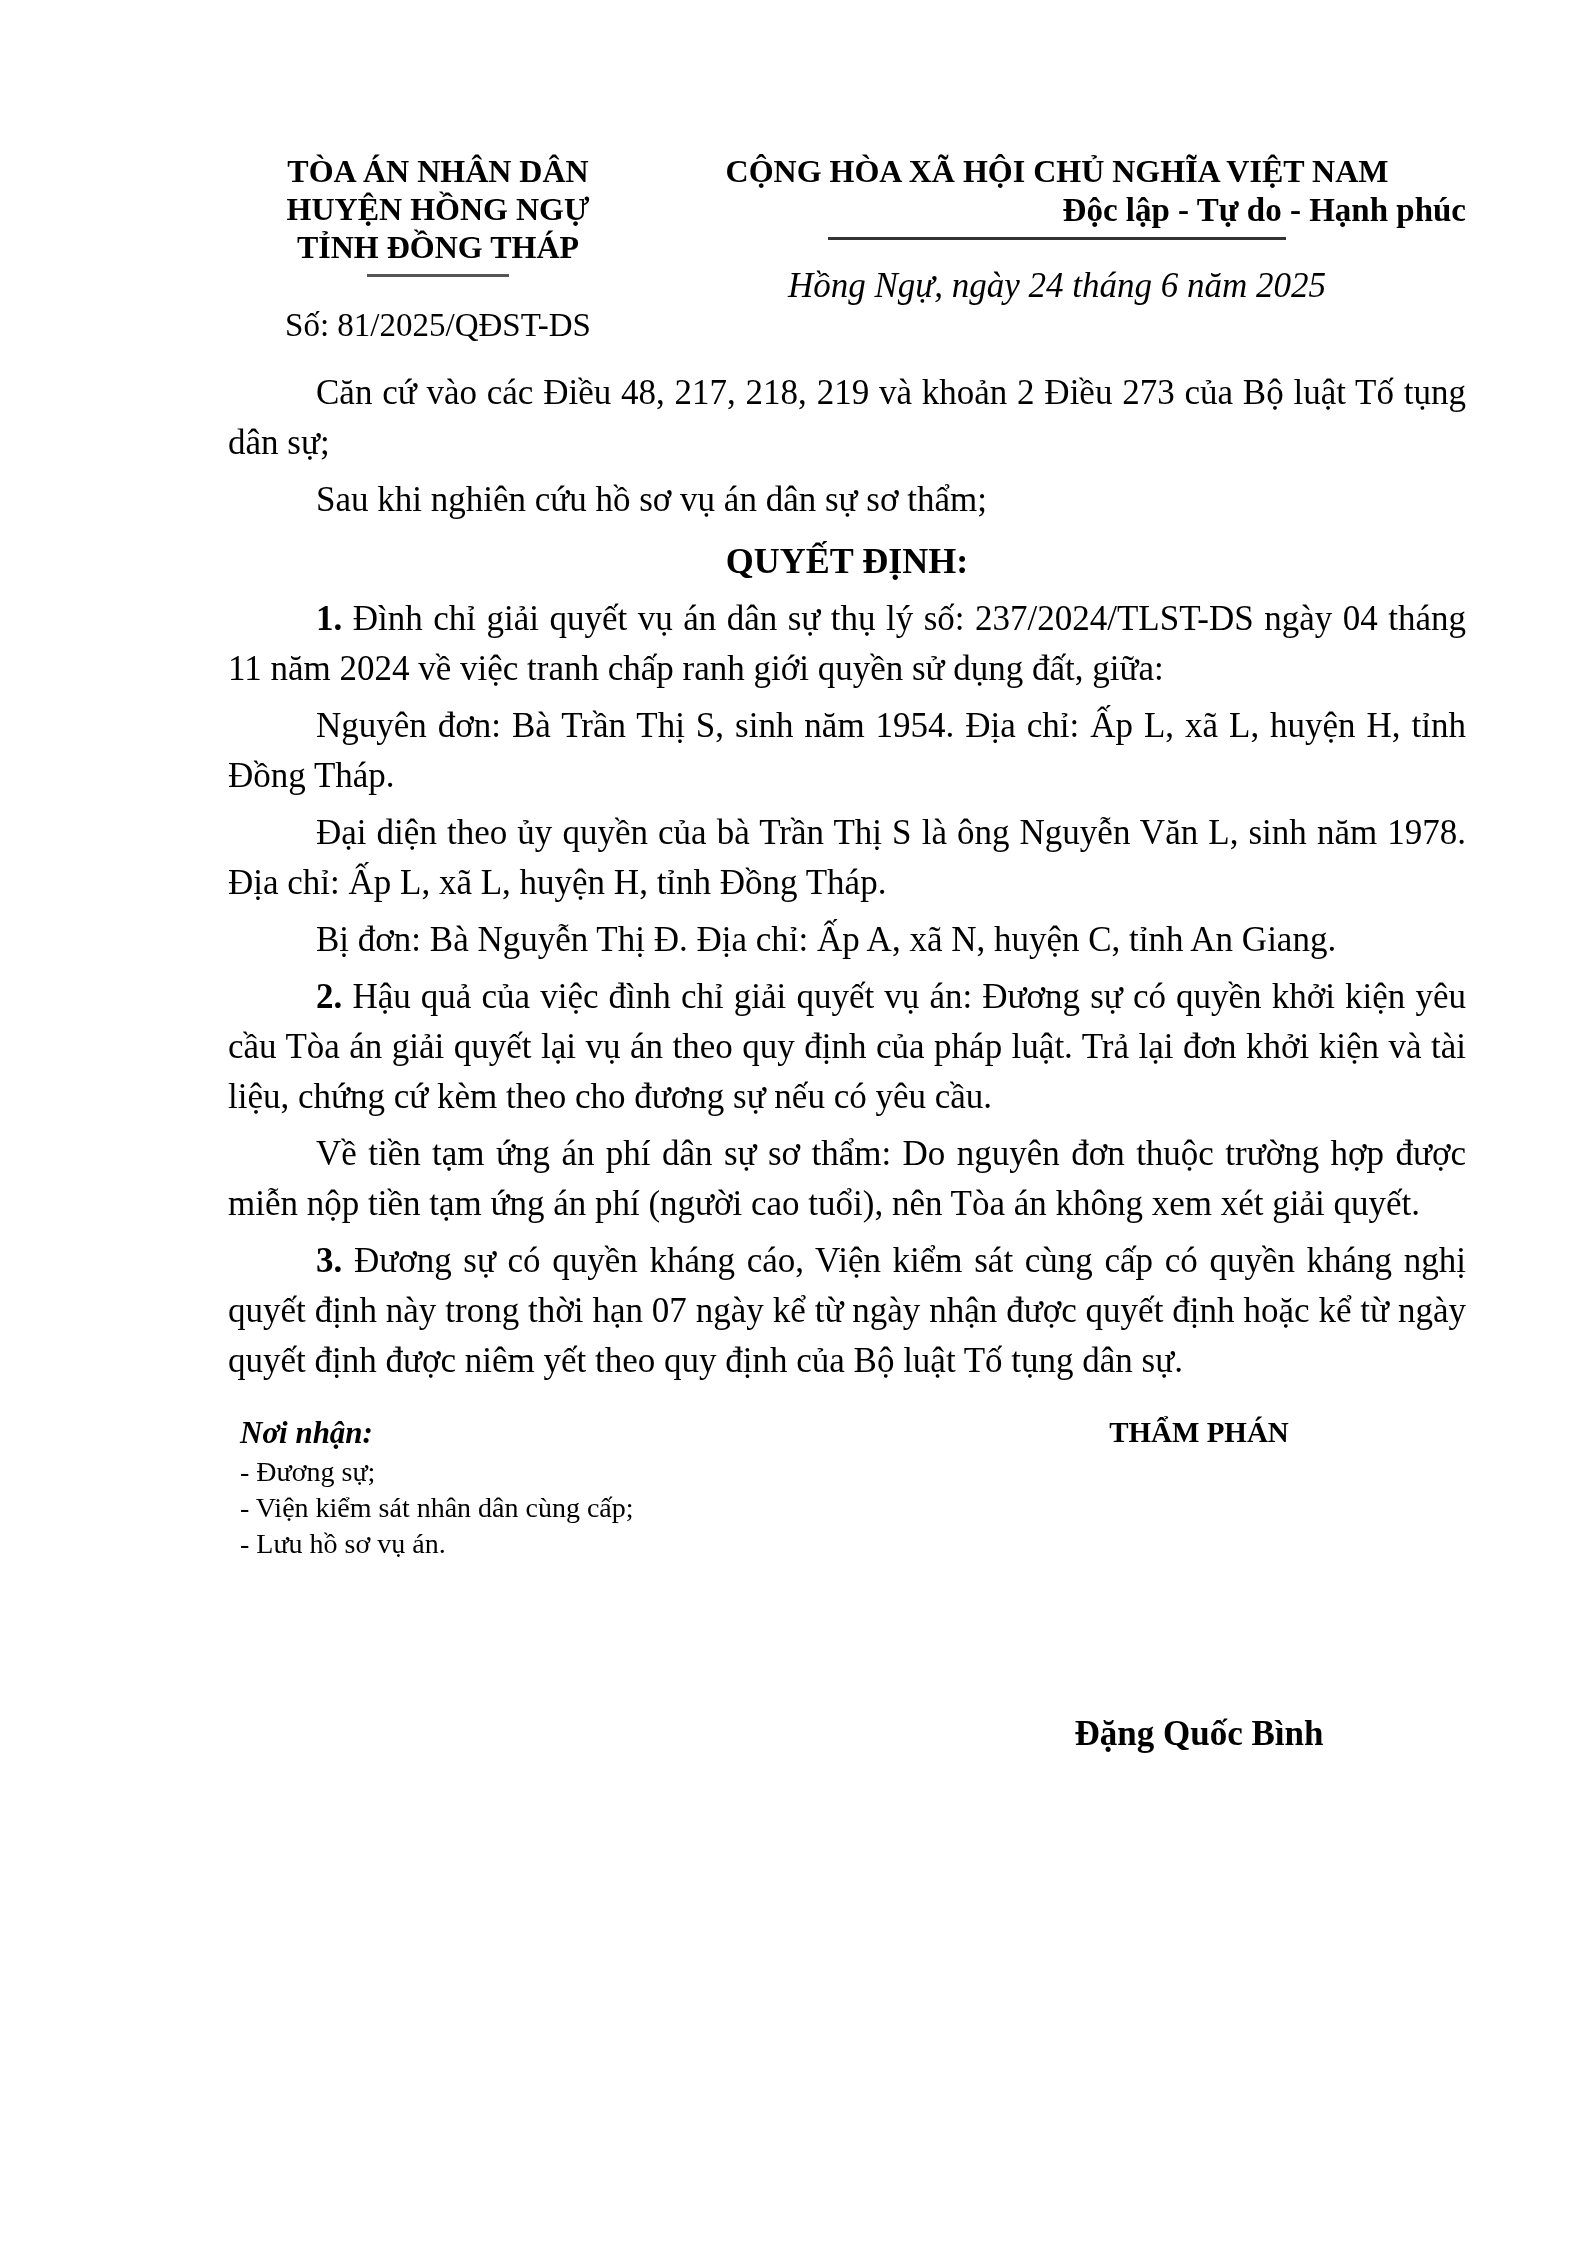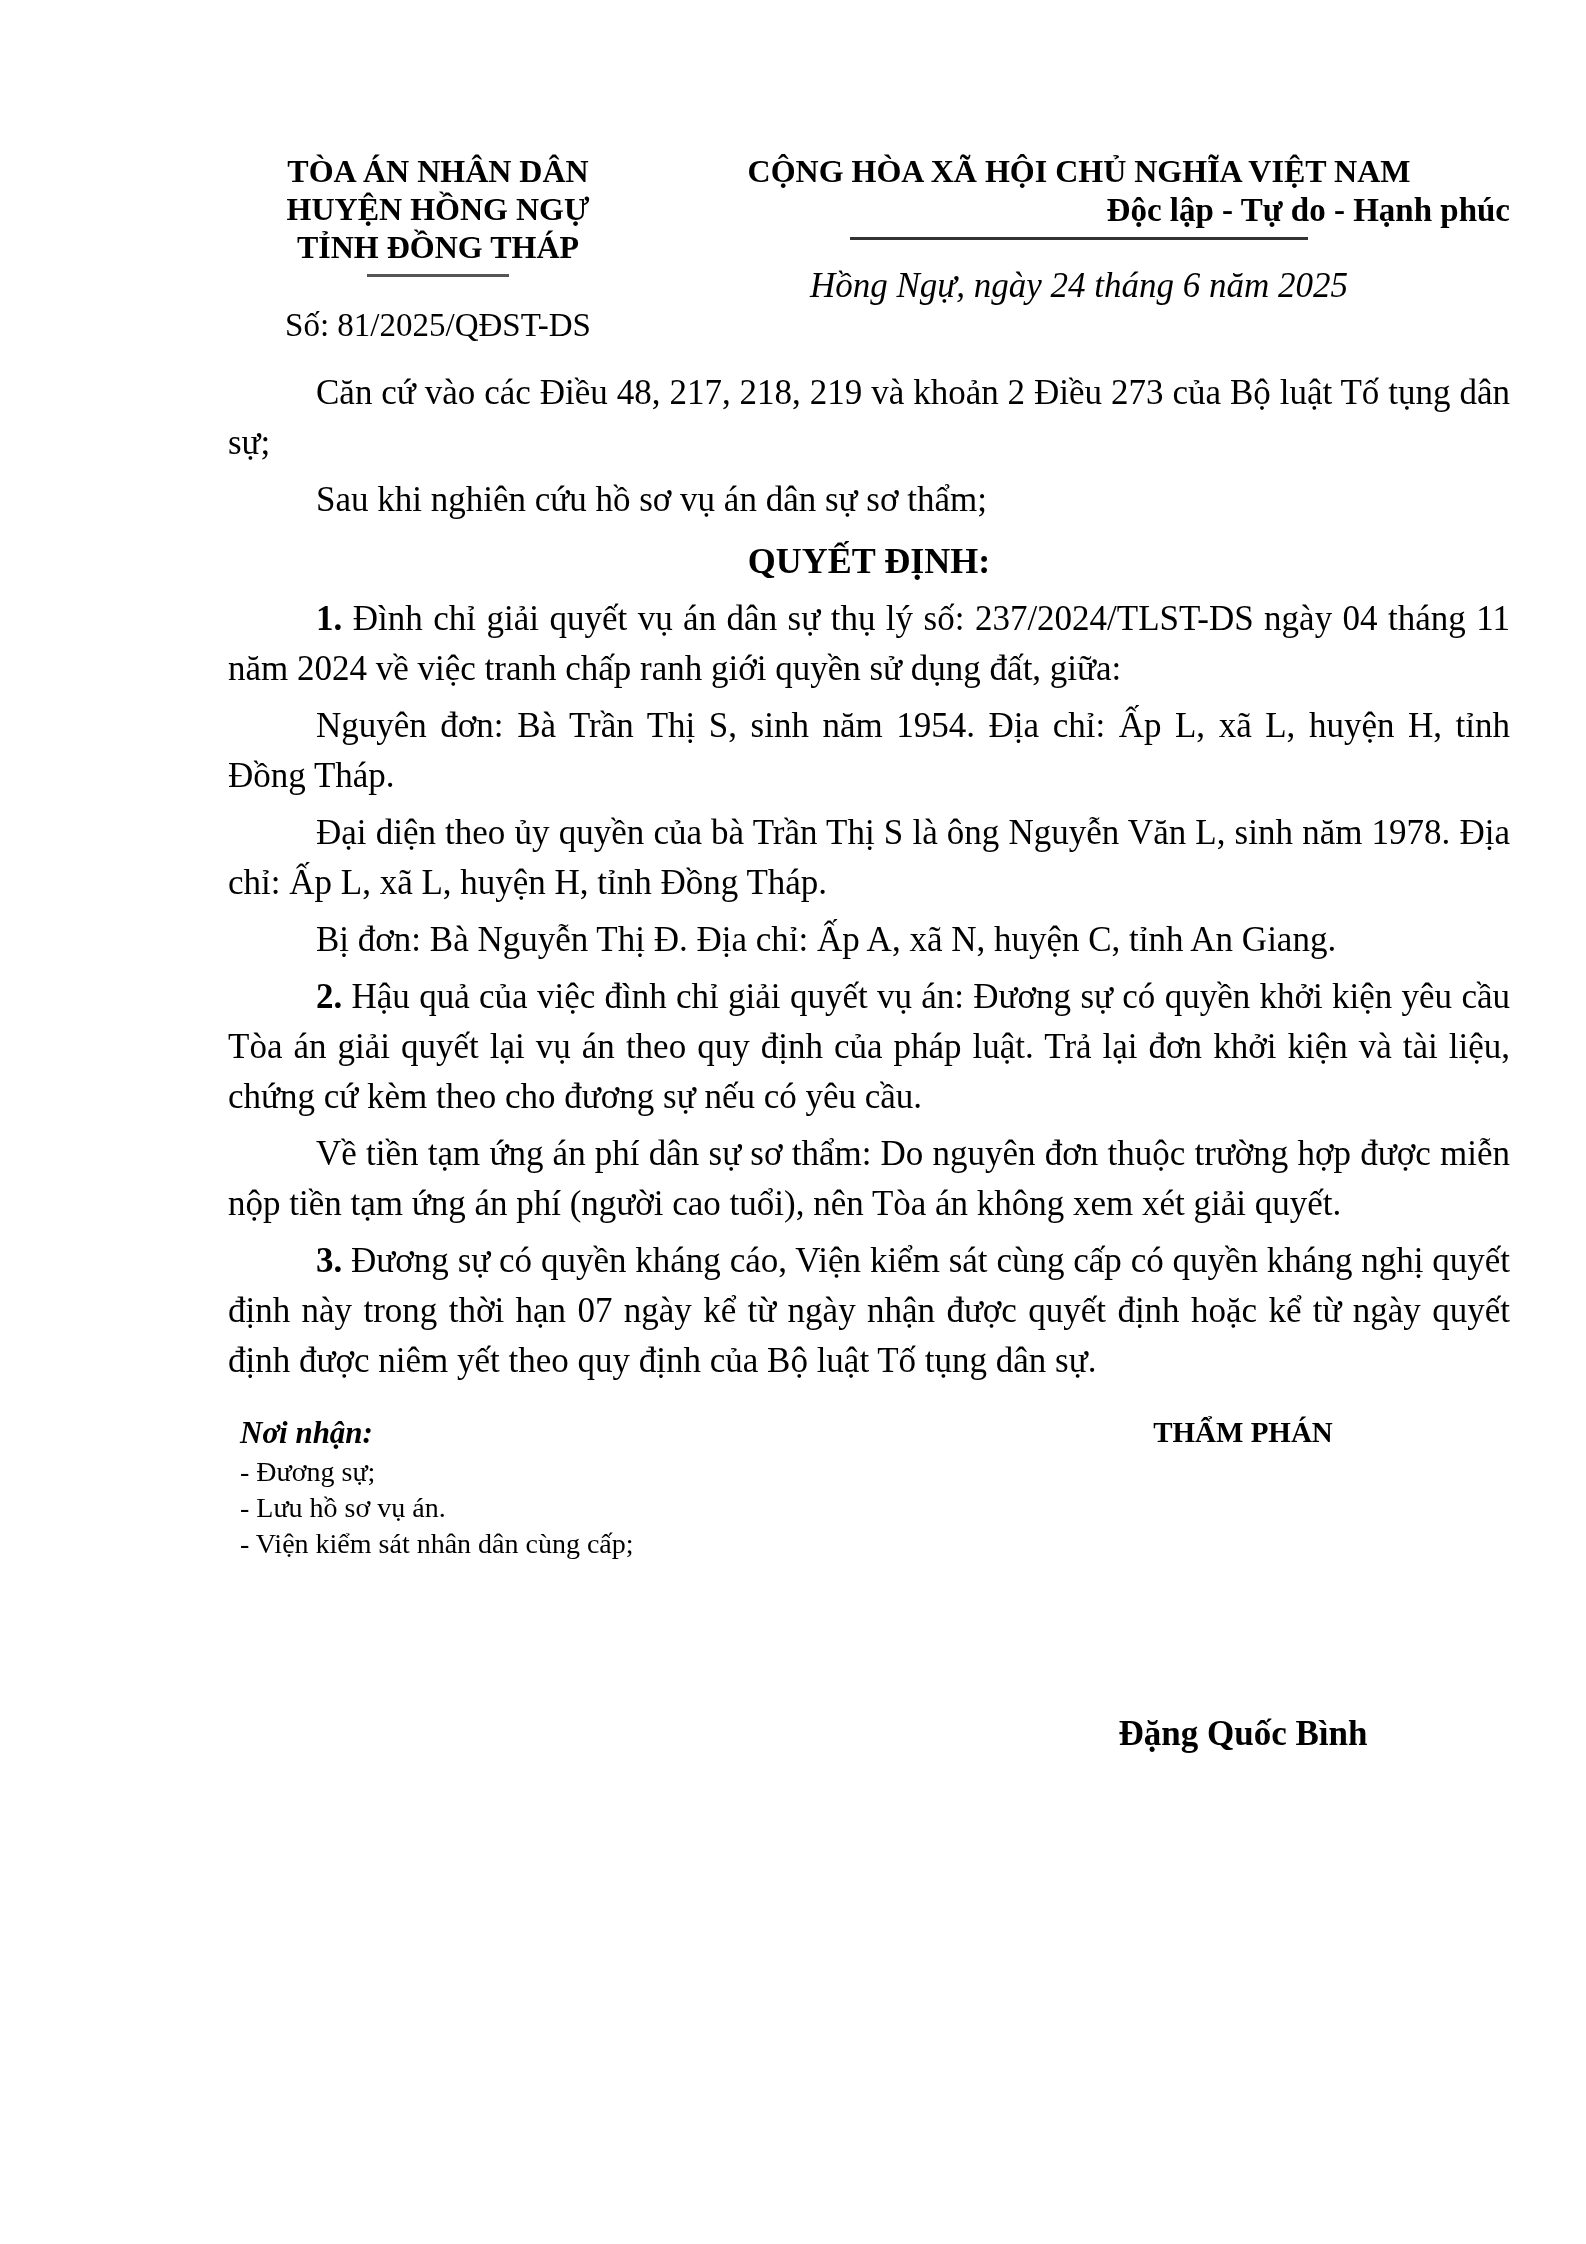--- a/index.html
+++ b/index.html
@@ -4,21 +4,21 @@
 <style>
   html,body { margin:0; padding:0; background:#ffffff; }
   .page {
     position:relative;
     width:1586px; height:2244px;
     box-sizing:border-box;
     background:#ffffff;
     color:#000000;
     font-family:"Liberation Serif","DejaVu Serif",serif;
     font-size:35px;
-    padding:152px 76px 0 228px;
+    padding:152px 120px 0 228px;
     overflow:hidden;
   }
   
   .header { display:flex; }
   .h-left  { width:420px; flex:none; text-align:center; }
   .h-right { flex:1; text-align:center; }
   .h-line  { font-weight:bold; font-size:32px; line-height:38px; white-space:nowrap; }
   .motto   { font-weight:bold; font-size:33px; line-height:40px; white-space:nowrap;text-align:right; }
   .rule-left  { width:142px; height:3px; background:#555555; margin:8px auto 0; }
   .rule-right { width:458px; height:3px; background:#333333; margin:7px auto 0; }
@@ -79,22 +79,22 @@
     <p><b></b><span>Bị đơn: Bà Nguyễn Thị Đ. Địa chỉ: Ấp A, xã N, huyện C, tỉnh An Giang.</span></p>
     <p><b>2. </b><span>Hậu quả của việc đình chỉ giải quyết vụ án: Đương sự có quyền khởi kiện yêu cầu Tòa án giải quyết lại vụ án theo quy định của pháp luật. Trả lại đơn khởi kiện và tài liệu, chứng cứ kèm theo cho đương sự nếu có yêu cầu.</span></p>
     <p><b></b><span>Về tiền tạm ứng án phí dân sự sơ thẩm: Do nguyên đơn thuộc trường hợp được miễn nộp tiền tạm ứng án phí (người cao tuổi), nên Tòa án không xem xét giải quyết.</span></p>
     <p><b>3. </b><span>Đương sự có quyền kháng cáo, Viện kiểm sát cùng cấp có quyền kháng nghị quyết định này trong thời hạn 07 ngày kể từ ngày nhận được quyết định hoặc kể từ ngày quyết định được niêm yết theo quy định của Bộ luật Tố tụng dân sự.</span></p>
   </div>
 
   <div class="footer">
     <div class="f-left">
       <div class="recipients-label">Nơi nhận:</div>
       <div class="recipient">- Đương sự;</div>
+      <div class="recipient">- Viện kiểm sát nhân dân cùng cấp;</div>
       <div class="recipient">- Lưu hồ sơ vụ án.</div>
-      <div class="recipient">- Viện kiểm sát nhân dân cùng cấp;</div>
     </div>
     <div class="f-right">
       <div class="judge-title">THẨM PHÁN</div>
       <div class="judge-name">Đặng Quốc Bình</div>
     </div>
   </div>
 
 </div>
 
 </body></html>

